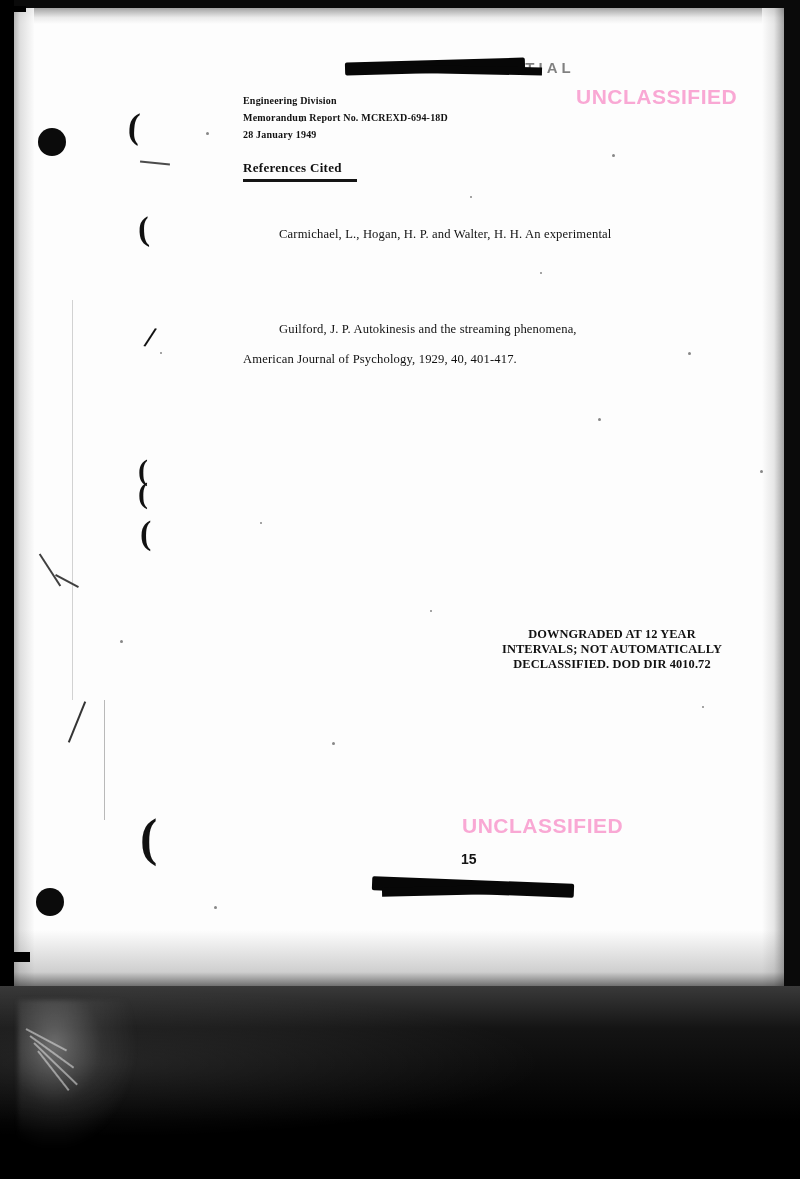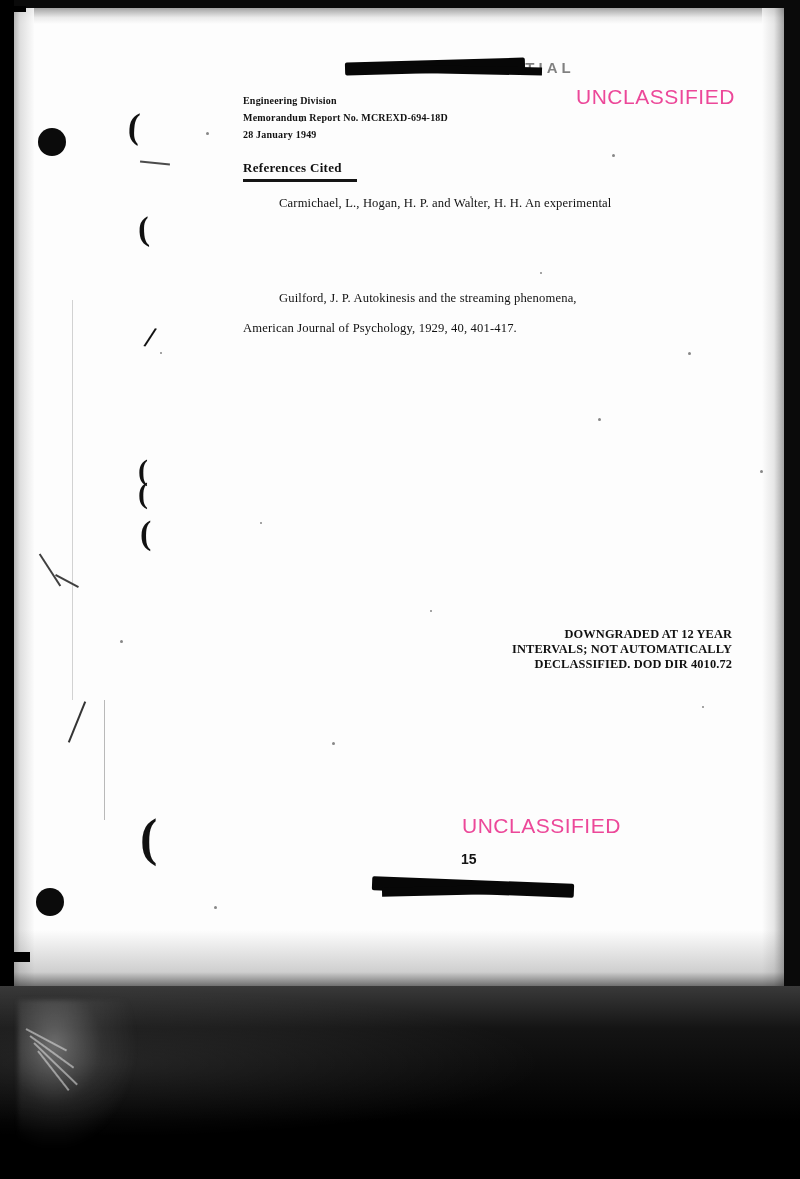--- a/index.html
+++ b/index.html
@@ -160,31 +160,32 @@
     width: 114px;
     height: 3px;
     background: #151515;
   }
 
   .ref {
     font-size: 12.6px;
     line-height: 30px;
     letter-spacing: .15px;
     white-space: nowrap;
+    margin-top: 31px;
   }
   .ref1 { left: 243px; top: 188px; }
   .ref2 { left: 243px; top: 283px; }
   .indent { display: inline-block; width: 36px; }
 
   
   .stamp {
     position: absolute;
     font-family: "Liberation Sans", sans-serif;
-    font-weight: 400;
-    color: #ec4899;
+    font-weight: 700;
+    color: #f9a8d4;
     letter-spacing: .5px;
   }
   .stamp-top {
     left: 576px;
     top: 85px;
     font-size: 21px;
   }
   .stamp-bottom {
     left: 462px;
     top: 814px;
@@ -198,21 +199,21 @@
     font-weight: 700;
     font-size: 14px;
     color: #131313;
   }
 
   .downgrade {
     position: absolute;
     left: 492px;
     top: 627px;
     width: 240px;
-    text-align: right;
+    text-align: center;
     font-family: "Liberation Serif", serif;
     font-weight: 700;
     font-size: 12.4px;
     line-height: 15px;
     color: #111;
     letter-spacing: .1px;
   }
 
   
   .redact {

